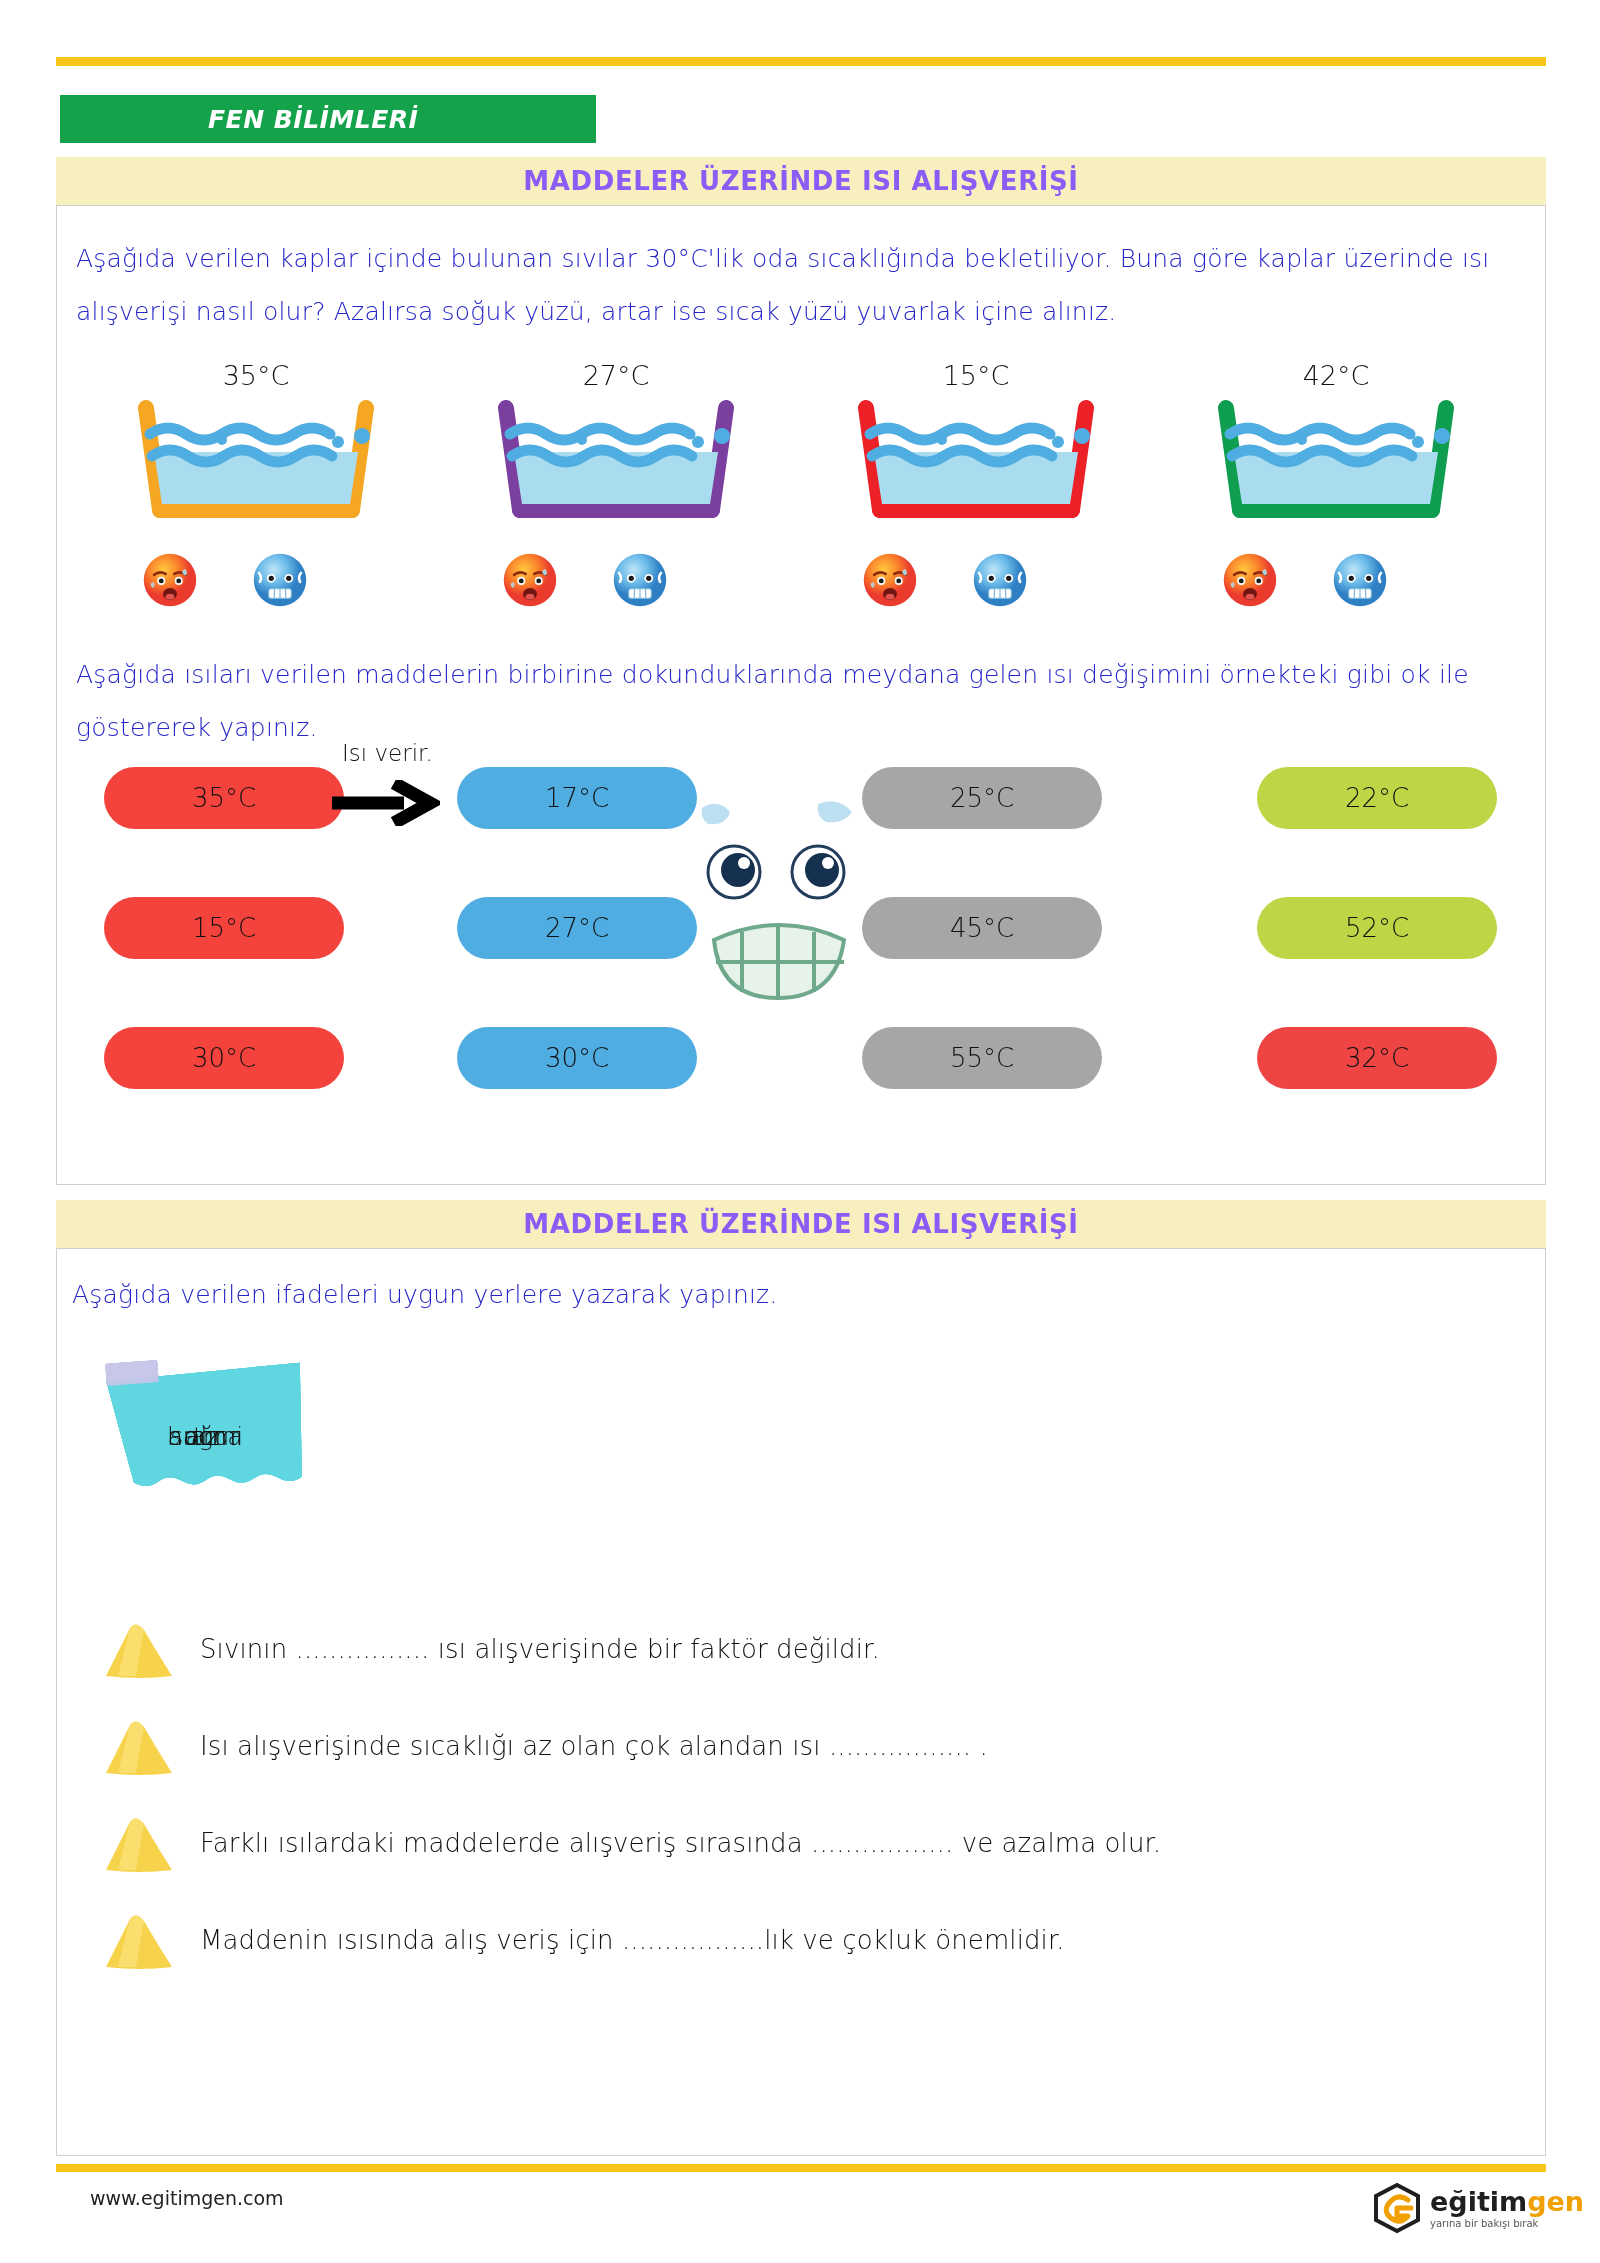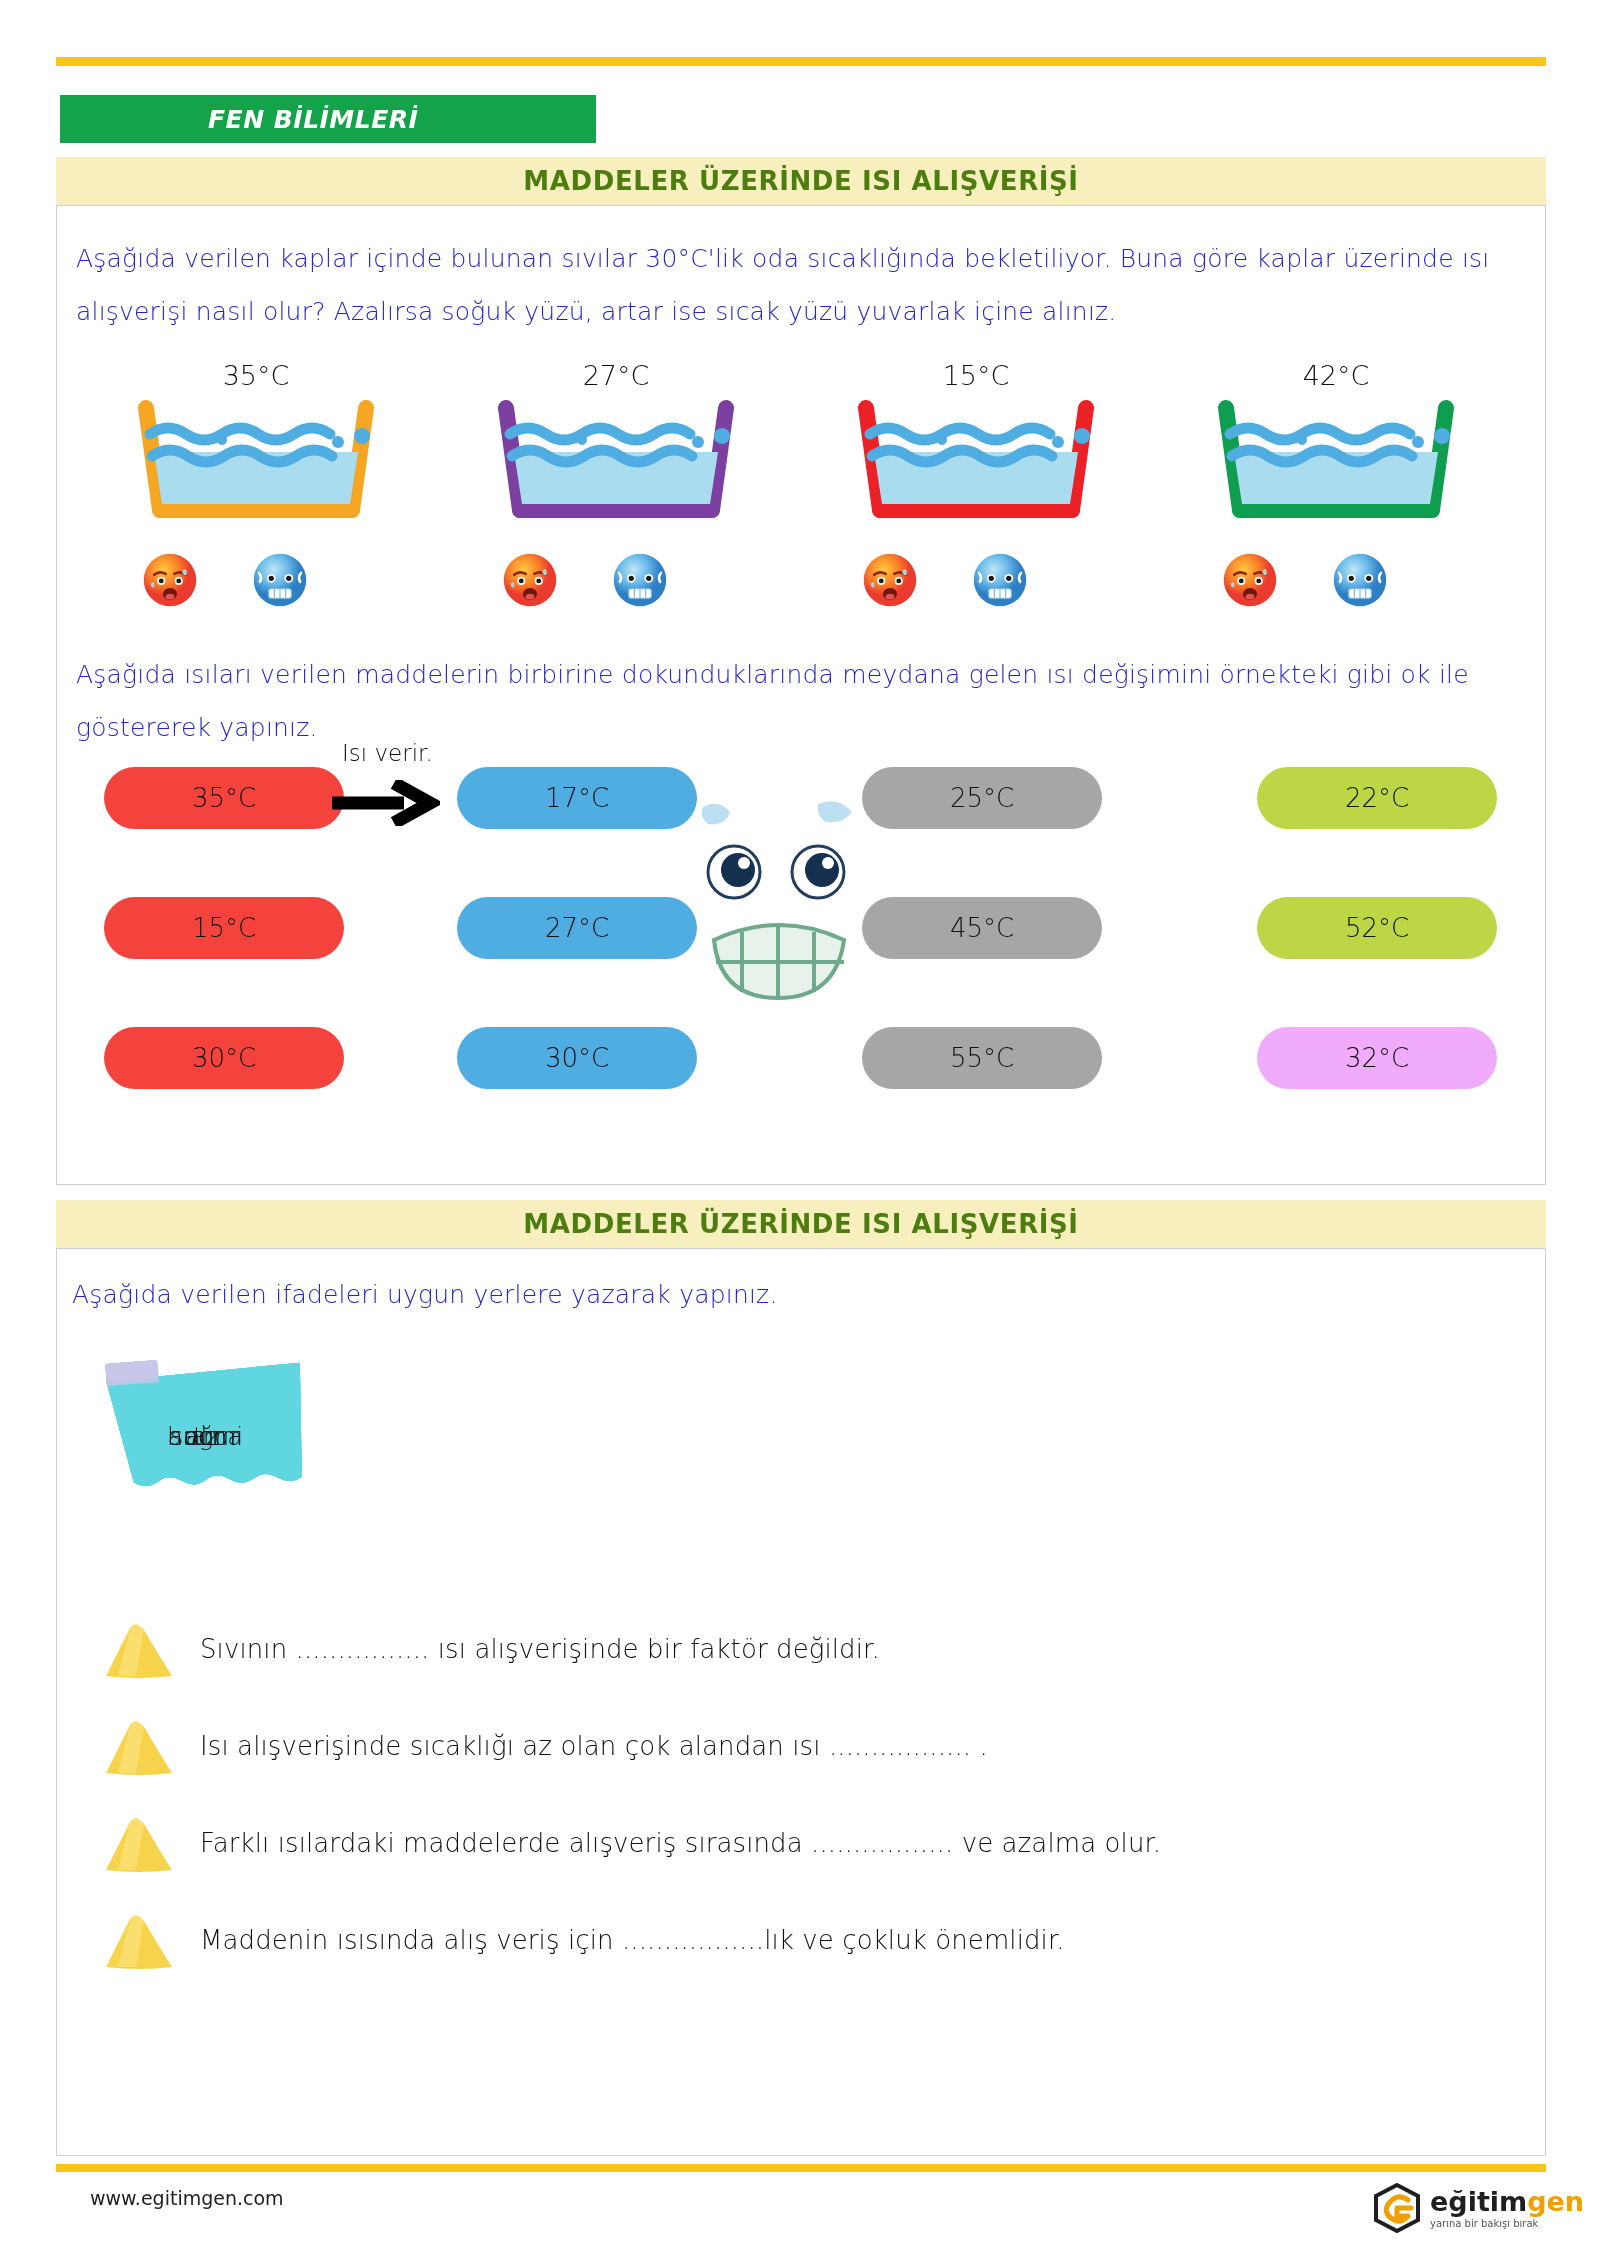--- a/index.html
+++ b/index.html
@@ -58,21 +58,21 @@
     position: absolute;
     height: 48px;
     background: #f8efbf;
     display: flex;
     align-items: center;
     justify-content: center;
   }
   .title-bar .label {
     font-size: 26px;
     font-weight: 700;
-    color: #4d7c0f;
+    color: #8b5cf6;
     letter-spacing: 0.6px;
     font-family: "DejaVu Sans", sans-serif;
   }
   #title-bar-1 { left: 56px; top: 157px; width: 1490px; }
   #title-bar-2 { left: 56px; top: 1200px; width: 1490px; }
 
   
   .frame {
     position: absolute;
     border: 1px solid #cfcfcf;
@@ -501,21 +501,21 @@
       <div class="pill" style="background:#bcd645">52°C</div>
     </div>
 
     <div class="pill-row">
       <div class="pill" style="background:#f4433c">30°C</div>
       <div class="pill-gap-a"></div>
       <div class="pill" style="background:#4fade2">30°C</div>
       <div class="pill-gap-b"></div>
       <div class="pill" style="background:#a6a6a6">55°C</div>
       <div class="pill-gap-c"></div>
-      <div class="pill" style="background:#f0abfc">32°C</div>
+      <div class="pill" style="background:#ef4444">32°C</div>
     </div>
   </div>
 
   <div class="arrow-wrap">
     <span class="arrow-label">Isı verir.</span>
     <svg class="arrow-glyph" width="110" height="46" viewBox="0 0 110 46">
       <path d="M2 23 L74 23" stroke="#000000" stroke-width="13" stroke-linecap="butt"></path>
       <path d="M64 3 L100 23 L64 43" stroke="#000000" stroke-width="13" fill="none" stroke-linejoin="miter" stroke-linecap="butt"></path>
     </svg>
   </div>

